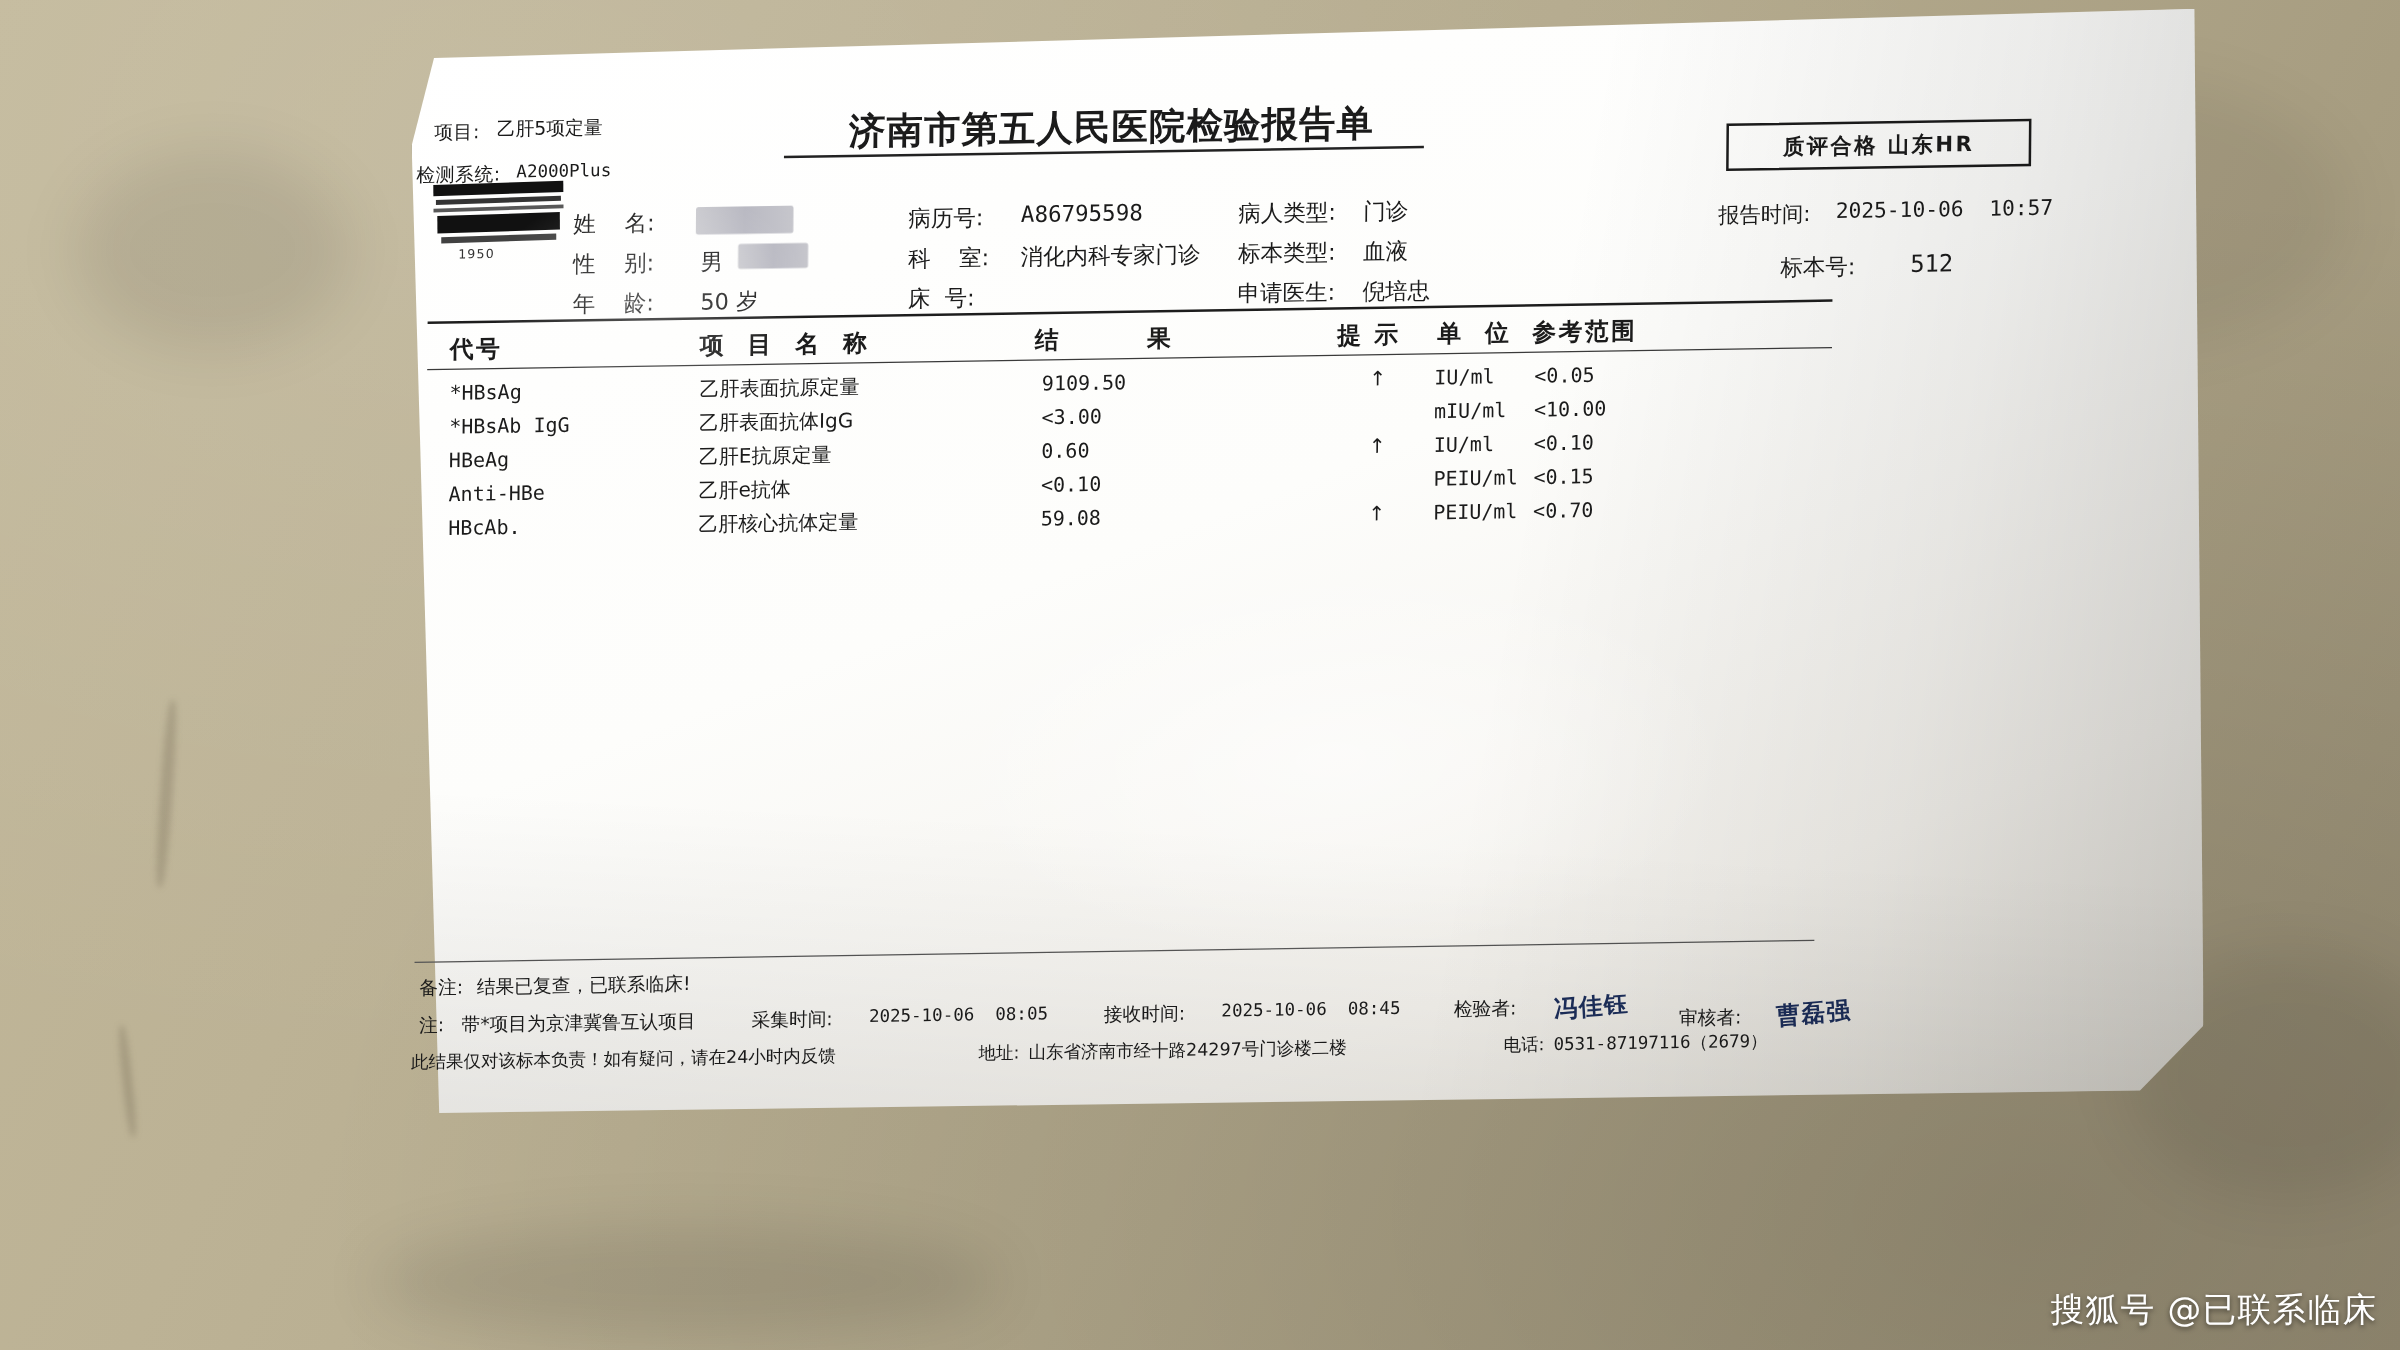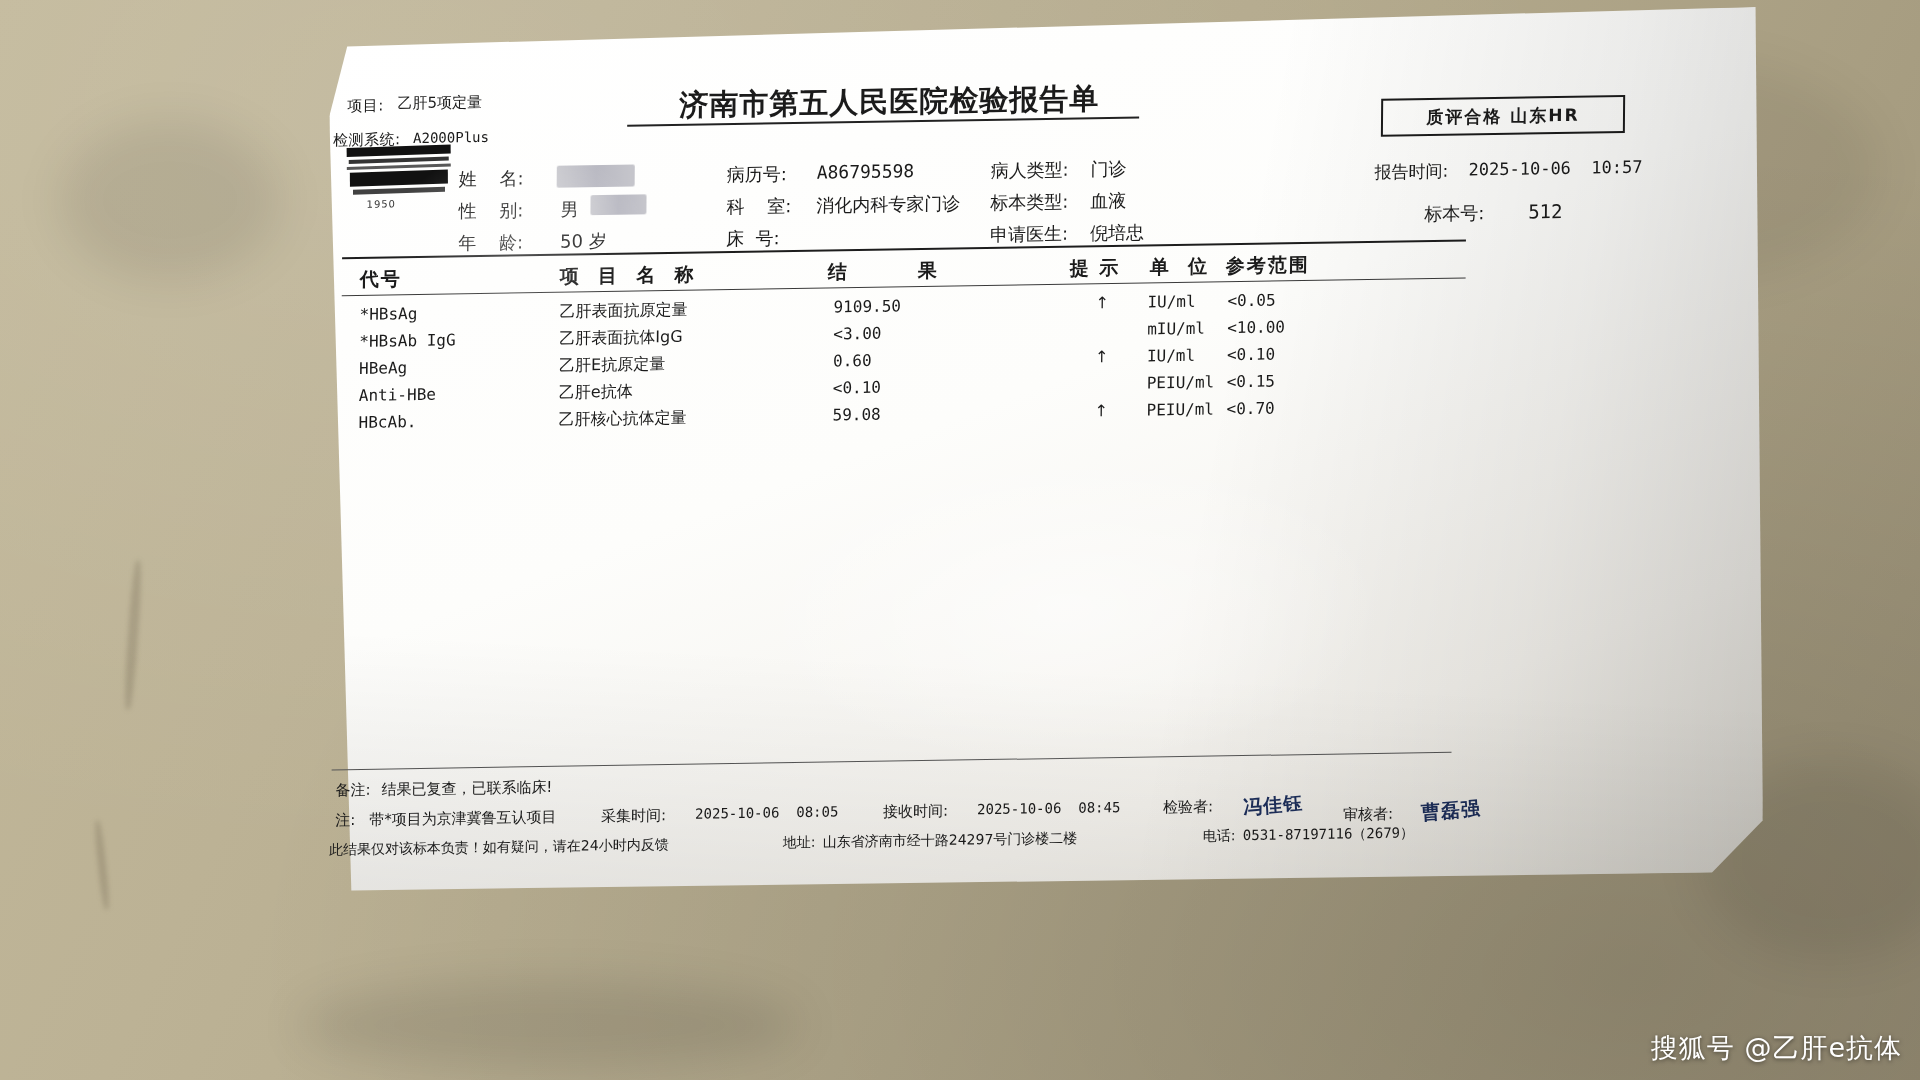--- a/index.html
+++ b/index.html
@@ -309,13 +309,13 @@
     <span class="t foot-sm" style="left:880px; top:812px;">电话:</span>
     <span class="t foot-sm" style="left:920px; top:812px; font-family:'DejaVu Sans Mono', monospace;">0531-87197116（2679）</span>
 
   </div>
 
   <div id="paper-shade"></div>
   <div class="glare" style="left:420px; top:430px; width:640px; height:320px;"></div>
   <div class="glare" style="left:60px; top:120px; width:260px; height:180px; opacity:.5;"></div>
 </div>
 
-<div id="watermark">搜狐号 @乙肝e抗体</div>
+<div id="watermark">搜狐号 @已联系临床</div>
 
 </body></html>

